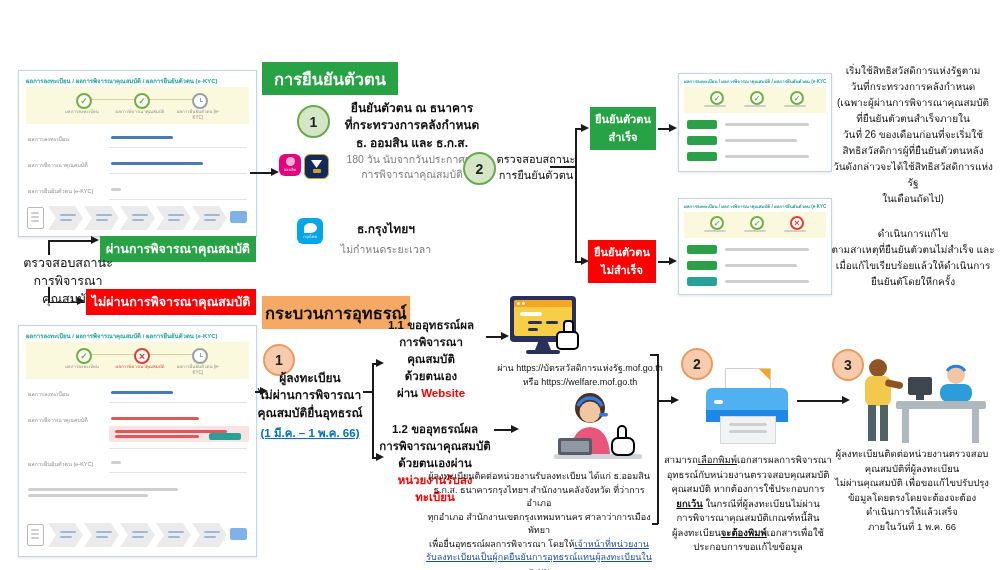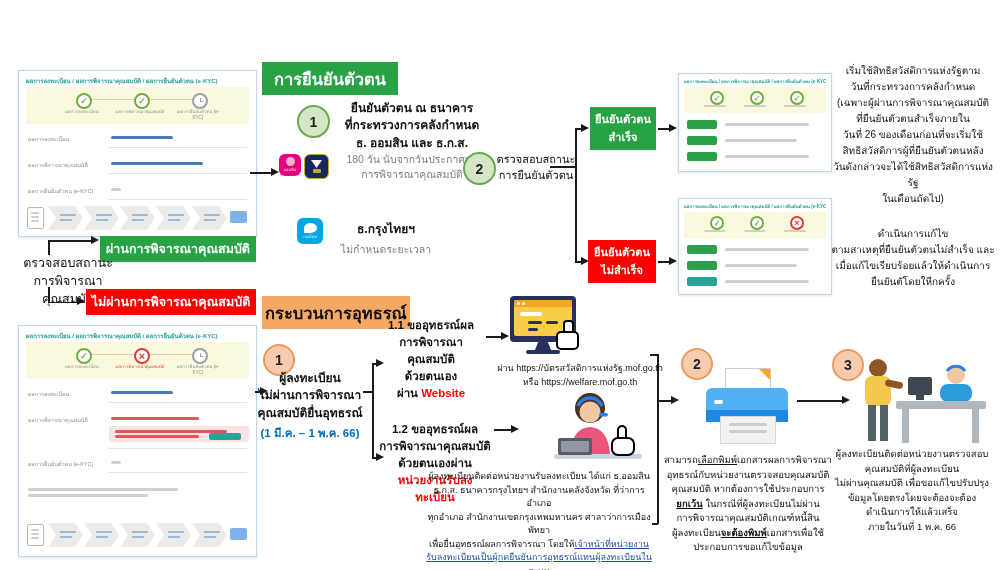--- a/index.html
+++ b/index.html
@@ -296,21 +296,21 @@
 
   <div class="abs circ circ-o" style="left:263px;top:344px;width:28px;height:28px;">
     <span>1</span>
   </div>
   <div class="abs ctr" style="left:252px;top:370px;width:116px;">
     <div class="bold note" style="font-size:12px;">
         <div>ผู้ลงทะเบียน</div>
         <div>ไม่ผ่านการพิจารณา</div>
         <div>คุณสมบัติยื่นอุทธรณ์</div>
       </div>
-    <div class="blue bold" style="font-size:11.5px;margin-top:2px;">(1 มี.ค. – 1 พ.ค. 66)</div>
+    <div class="blue bold" style="font-size:11.5px;margin-top:2px;text-decoration:underline;">(1 มี.ค. – 1 พ.ค. 66)</div>
   </div>
 
   <div class="abs ctr bold note" style="left:378px;top:317px;width:106px;font-size:11.5px;line-height:17px;">
     <div>1.1 ขออุทธรณ์ผล</div>
     <div>การพิจารณาคุณสมบัติ</div>
     <div>ด้วยตนเอง</div>
     <div><span>ผ่าน </span><span class="redt">Website</span></div>
   </div>
 
   <div class="abs ctr bold note" style="left:378px;top:421px;width:114px;font-size:11.5px;line-height:17px;">

